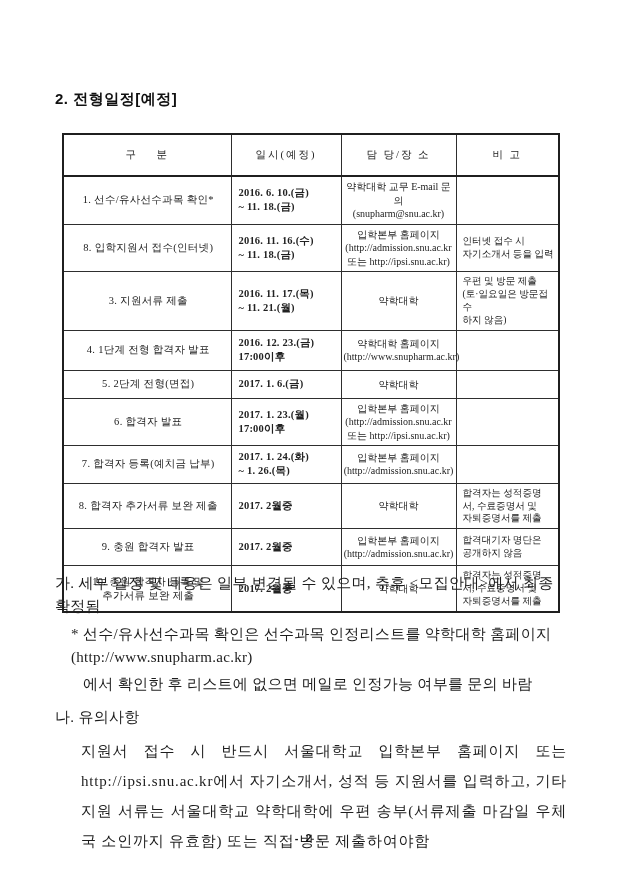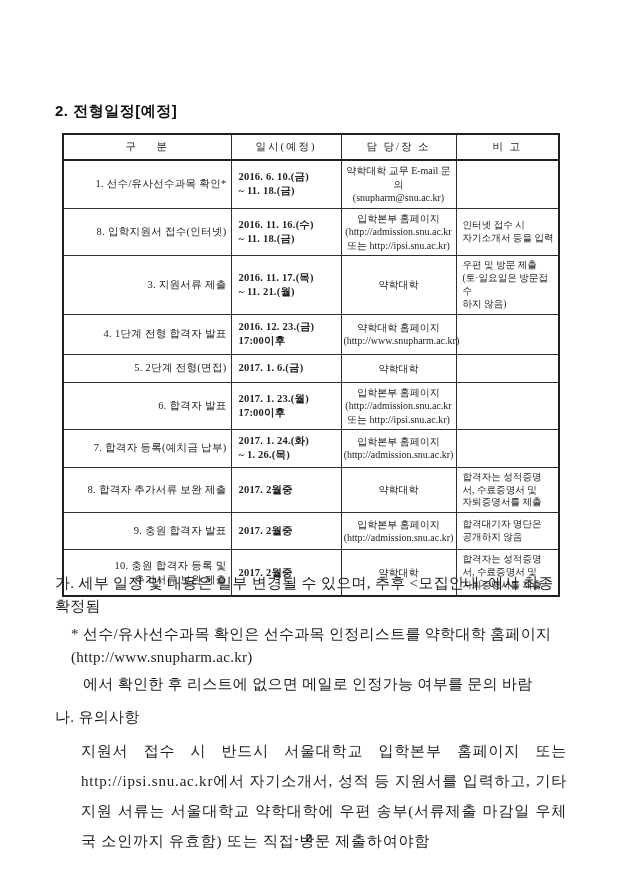--- a/index.html
+++ b/index.html
@@ -9,21 +9,21 @@
     width: 619px;
     height: 874px;
     background: #ffffff;
     font-family: "Liberation Serif", serif;
     color: #1c1c1c;
     overflow: hidden;
   }
   .title {
     position: absolute;
     left: 55px;
-    top: 102px;
+    top: 90px;
     font-family: "Liberation Sans", sans-serif;
     font-size: 15px;
     font-weight: 900;
     letter-spacing: 0.5px;
     color: #111;
   }
   table.schedule {
     position: absolute;
     left: 62px;
     top: 133px;
@@ -38,29 +38,29 @@
   table.schedule col.c3 { width: 115px; }
   table.schedule col.c4 { width: 103px; }
   table.schedule { border: 2px solid #1f1f1f; }
   table.schedule th, table.schedule td {
     border: 1px solid #2e2e2e;
     vertical-align: middle;
     white-space: pre-line;
     line-height: 1.35;
   }
   table.schedule thead th {
-    height: 26px;
+    height: 42px;
     font-weight: normal;
     text-align: center;
     letter-spacing: 2px;
     border-bottom: 2.5px solid #1f1f1f;
     white-space: pre;
     font-size: 10.5px;
   }
-  td.cat  { text-align: right;  padding: 4px 4px 4px 6px; letter-spacing: 0.3px; }
+  td.cat  { text-align: center;  padding: 4px 4px 4px 6px; letter-spacing: 0.3px; }
   td.date { text-align: left;  padding: 4px 3px 4px 7px; letter-spacing: 0.2px; font-weight: bold; }
   td.place{ text-align: center; padding: 3px 2px; font-size: 10px; line-height: 1.4; }
   td.note { text-align: left;  padding: 3px 3px 3px 6px; font-size: 9.6px; line-height: 1.4; }
   tr.r1 td, tr.r2 td, tr.r10 td { height: 46px; }
   tr.r3 td, tr.r4 td, tr.r6 td { height: 40px; }
   tr.r5 td { height: 28px; }
   tr.r7 td, tr.r8 td, tr.r9 td { height: 37px; }
 
   .notes {
     position: absolute;

